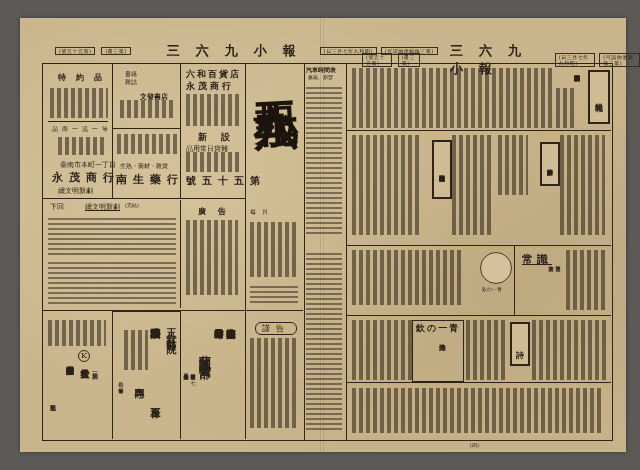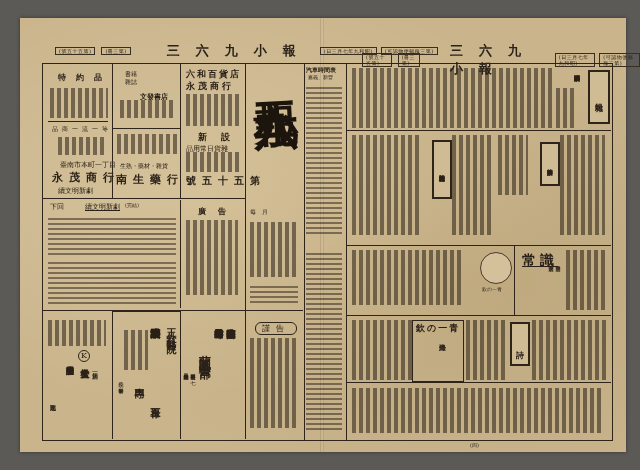--- a/index.html
+++ b/index.html
@@ -148,21 +148,21 @@
   <span class="vt hl" style="font-size:6px;">東寧詩錄</span>
 </div>
 <div class="lines" style="left:560px;top:135px;width:45px;height:100px;"></div>
 
 <div class="rule" style="left:346px;top:245px;width:265px;height:1px;"></div>
 
 <div class="lines" style="left:352px;top:250px;width:110px;height:55px;"></div>
 <div style="position:absolute;left:480px;top:252px;width:30px;height:30px;border:1px solid #4a3a28;border-radius:50%;background:#d4c09a;"></div>
 <div class="label" style="left:482px;top:286px;font-size:5px;">欽の一青</div>
 <div class="rule" style="left:514px;top:245px;width:1px;height:70px;"></div>
-<div class="label hl" style="left:522px;top:252px;font-size:14px;letter-spacing:4px;text-decoration:underline;">常識</div>
+<div class="label hl" style="left:522px;top:252px;font-size:11px;letter-spacing:4px;text-decoration:underline;">常識</div>
 <div class="vt" style="position:absolute;left:555px;top:262px;font-size:5px;">物之盛用</div>
 <div class="vt" style="position:absolute;left:548px;top:262px;font-size:5px;">狀寫之物</div>
 <div class="lines" style="left:566px;top:250px;width:40px;height:60px;"></div>
 
 <div class="rule" style="left:346px;top:315px;width:265px;height:1px;"></div>
 
 <div class="lines" style="left:352px;top:320px;width:60px;height:60px;"></div>
 <div class="box" style="left:412px;top:320px;width:50px;height:60px;border:1px solid #2e241a;"></div>
 <div class="label hl" style="left:416px;top:322px;font-size:9px;letter-spacing:2px;">欽の一青</div>
 <div class="vt" style="position:absolute;left:438px;top:338px;font-size:7px;">海外奇談</div>

